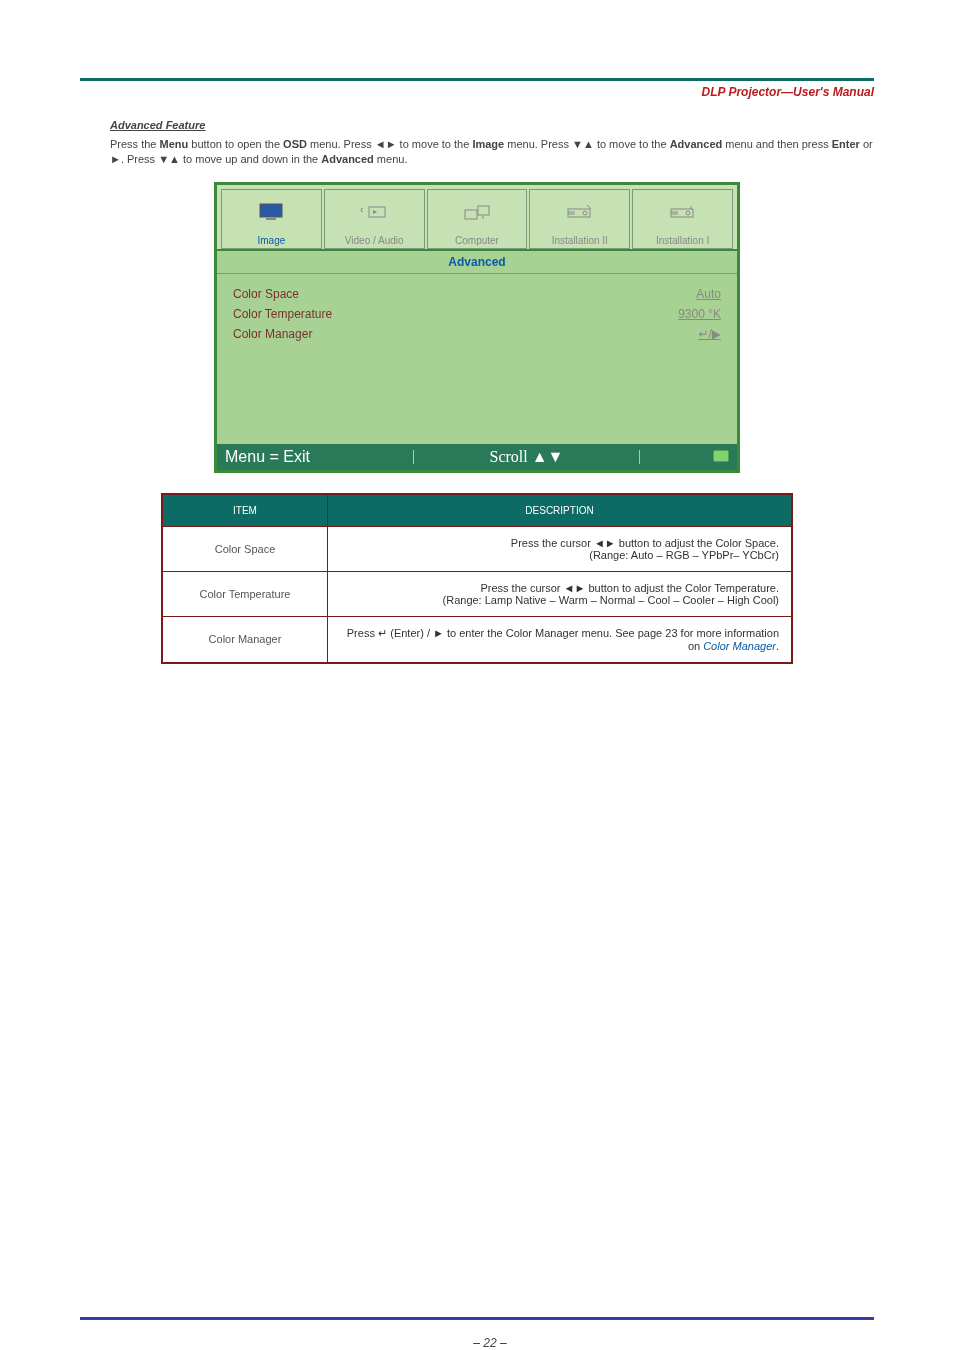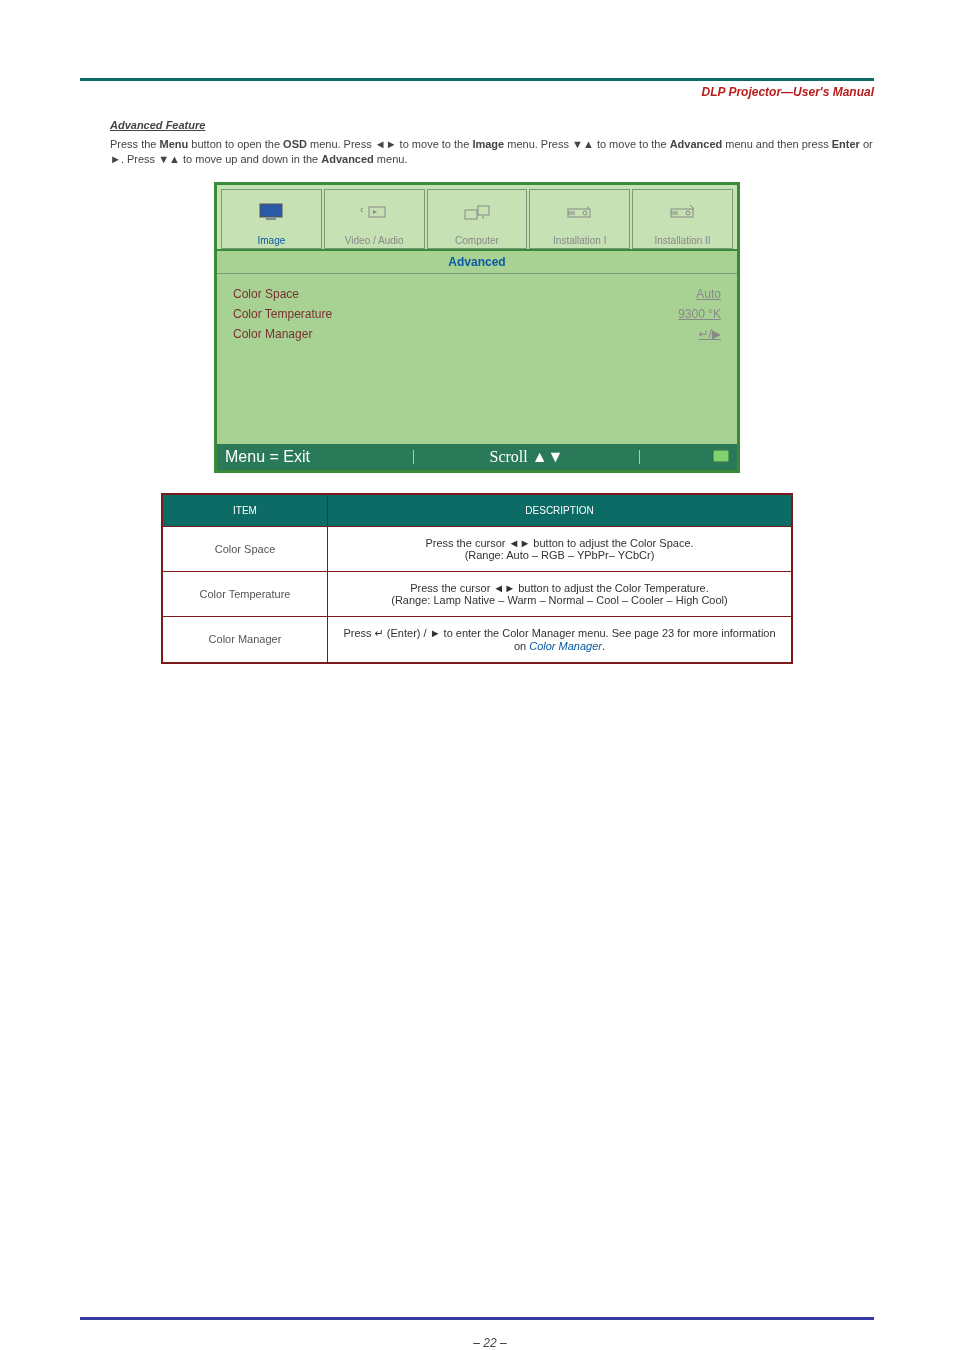--- a/index.html
+++ b/index.html
@@ -138,21 +138,21 @@
   }
   .desc-table th {
     background: #0c6b65;
     color: #fff;
     text-align: center;
     font-size: 10px;
     font-weight: normal;
   }
   .desc-table th.item-col { width: 140px; }
   .desc-table td.item-cell { text-align: center; color: #555; }
-  .desc-table td.desc-cell { text-align: center; }
+  .desc-table td.desc-cell { text-align: right; }
   .footer-bar {
     position: absolute;
     bottom: 100px;
     left: 80px; right: 80px;
     height: 3px;
     background: #3a3aa5;
   }
   .page-num {
     position: absolute;
     bottom: 70px;
@@ -208,36 +208,36 @@
       </div>
       <span>Computer</span>
     </div>
     <div class="osd-tab">
       <div class="osd-tab-icon">
         <svg width="30" height="18" viewBox="0 0 30 18">
               <rect x="3" y="6" width="22" height="8" fill="none" stroke="#888"></rect>
               <circle cx="20" cy="10" r="2" fill="none" stroke="#888"></circle>
               <line x1="3" y1="9" x2="10" y2="9" stroke="#888"></line>
               <line x1="3" y1="11" x2="10" y2="11" stroke="#888"></line>
-              <line x1="23" y1="3" x2="23" y2="6" stroke="#888"></line>
-            </svg>
-      </div>
-      <span>Installation I</span>
+              <path d="M 22 2 L 26 6" stroke="#888"></path>
+            </svg>
+      </div>
+      <span>Installation II</span>
     </div>
     <div class="osd-tab">
       <div class="osd-tab-icon">
         <svg width="30" height="18" viewBox="0 0 30 18">
               <rect x="3" y="6" width="22" height="8" fill="none" stroke="#888"></rect>
               <circle cx="20" cy="10" r="2" fill="none" stroke="#888"></circle>
               <line x1="3" y1="9" x2="10" y2="9" stroke="#888"></line>
               <line x1="3" y1="11" x2="10" y2="11" stroke="#888"></line>
-              <path d="M 22 2 L 26 6" stroke="#888"></path>
-            </svg>
-      </div>
-      <span>Installation II</span>
+              <line x1="23" y1="3" x2="23" y2="6" stroke="#888"></line>
+            </svg>
+      </div>
+      <span>Installation I</span>
     </div>
   </div>
   <div class="osd-subhead">Advanced</div>
   <div class="osd-body">
     <div class="osd-row">
       <span>Color Space</span>
       <span class="val">Auto</span>
     </div>
     <div class="osd-row">
       <span>Color Temperature</span>

